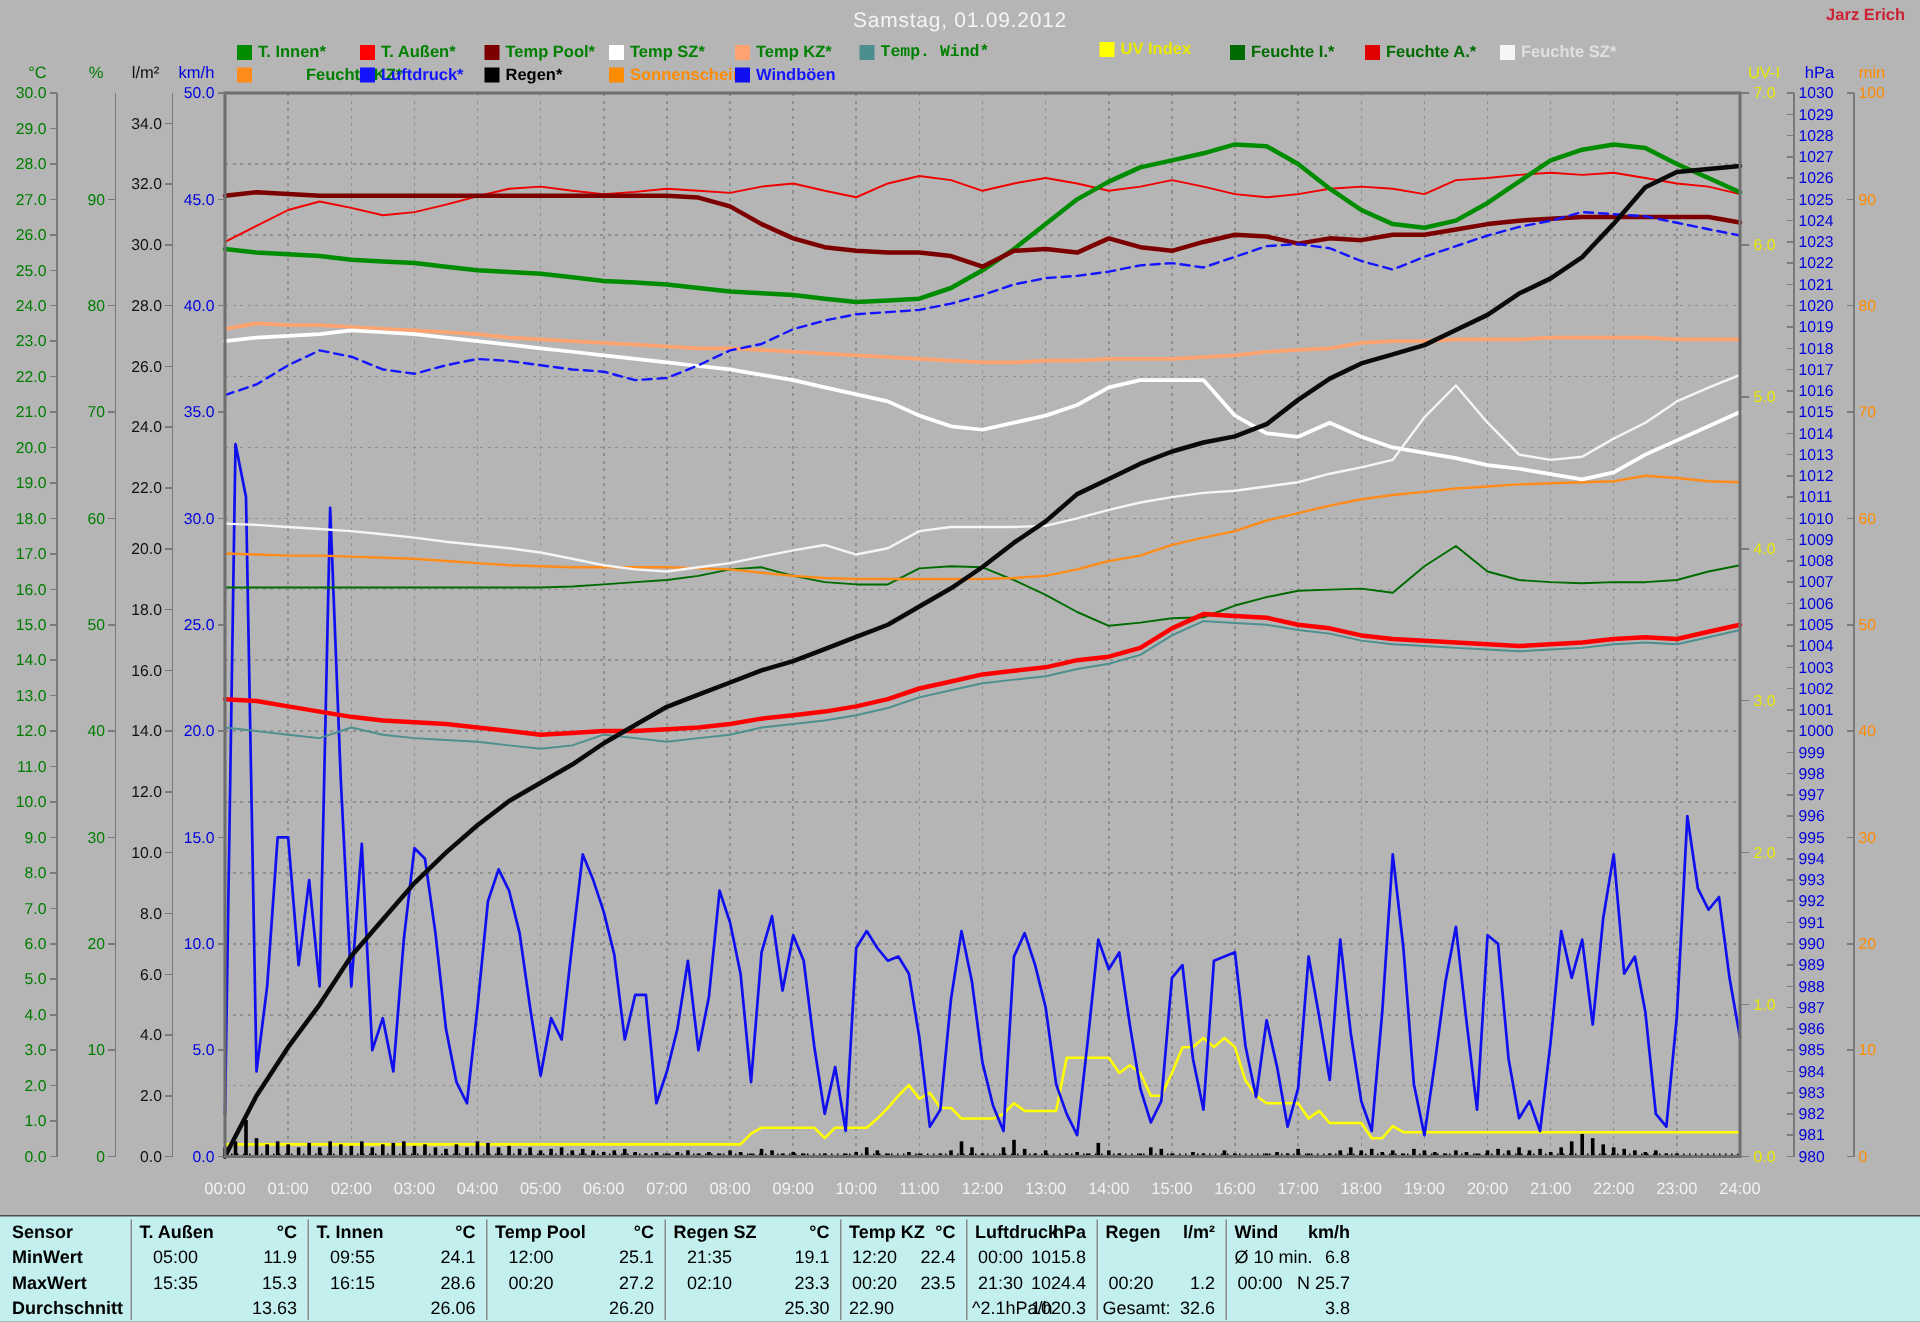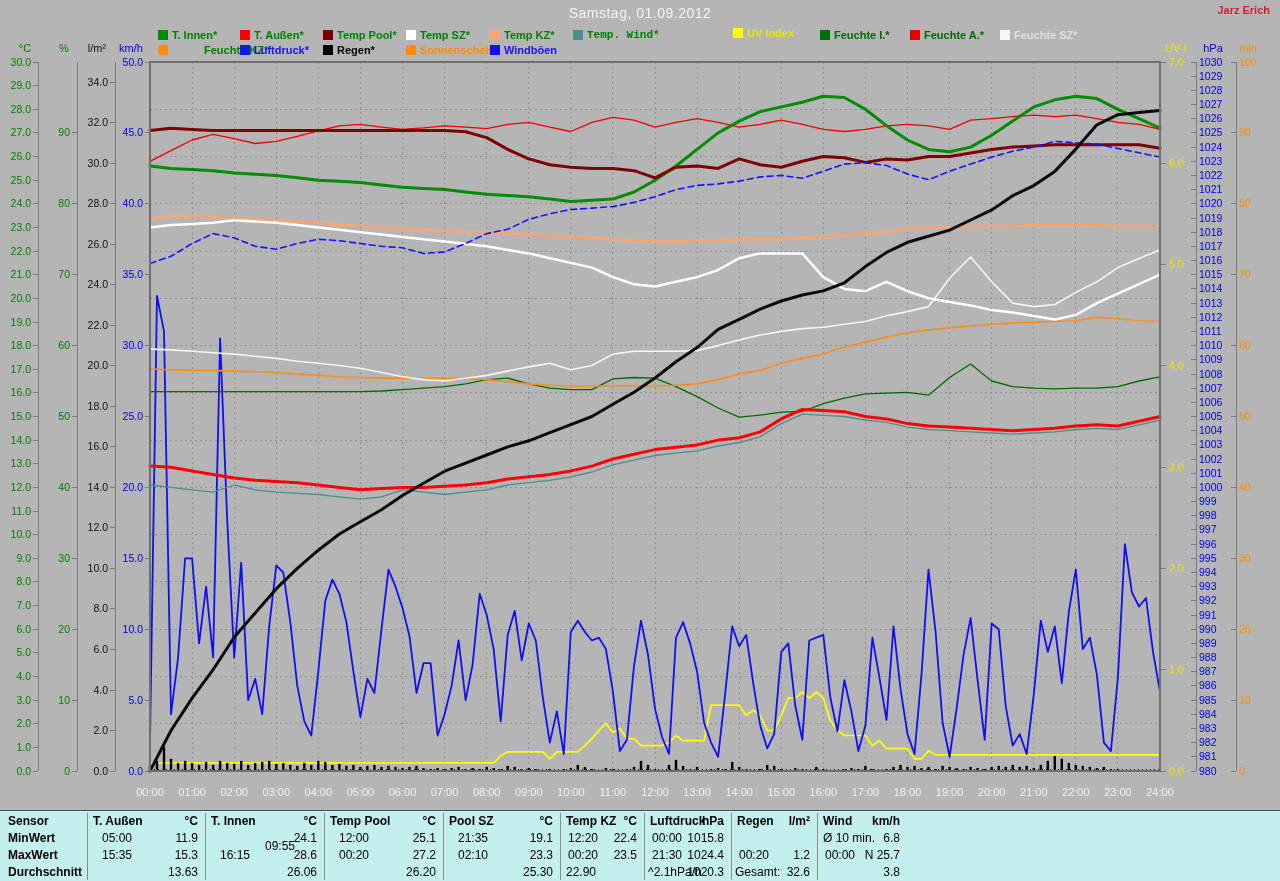--- a/index.html
+++ b/index.html
@@ -618,33 +618,33 @@
       <div class="cell bold" style="left: 8px; top: 53px;">Durchschnitt</div>
       <div class="cell bold" style="left: 93px; top: 2px;">T. Außen</div>
       <div class="cell bold" style="left: 93px; top: 2px; width: 105px; text-align: right;">°C</div>
       <div class="cell" style="left: 102px; top: 19px;">05:00</div>
       <div class="cell" style="left: 93px; top: 19px; width: 105px; text-align: right;">11.9</div>
       <div class="cell" style="left: 102px; top: 36px;">15:35</div>
       <div class="cell" style="left: 93px; top: 36px; width: 105px; text-align: right;">15.3</div>
       <div class="cell" style="left: 93px; top: 53px; width: 105px; text-align: right;">13.63</div>
       <div class="cell bold" style="left: 211px; top: 2px;">T. Innen</div>
       <div class="cell bold" style="left: 211px; top: 2px; width: 106px; text-align: right;">°C</div>
-      <div class="cell" style="left: 220px; top: 27px; margin-left: 45px;">09:55</div>
+      <div class="cell" style="left: 220px; top: 19px;">09:55</div>
       <div class="cell" style="left: 211px; top: 19px; width: 106px; text-align: right;">24.1</div>
       <div class="cell" style="left: 220px; top: 36px;">16:15</div>
       <div class="cell" style="left: 211px; top: 36px; width: 106px; text-align: right;">28.6</div>
       <div class="cell" style="left: 211px; top: 53px; width: 106px; text-align: right;">26.06</div>
       <div class="cell bold" style="left: 330px; top: 2px;">Temp Pool</div>
       <div class="cell bold" style="left: 330px; top: 2px; width: 106px; text-align: right;">°C</div>
       <div class="cell" style="left: 339px; top: 19px;">12:00</div>
       <div class="cell" style="left: 330px; top: 19px; width: 106px; text-align: right;">25.1</div>
       <div class="cell" style="left: 339px; top: 36px;">00:20</div>
       <div class="cell" style="left: 330px; top: 36px; width: 106px; text-align: right;">27.2</div>
       <div class="cell" style="left: 330px; top: 53px; width: 106px; text-align: right;">26.20</div>
-      <div class="cell bold" style="left: 449px; top: 2px;">Pool SZ</div>
+      <div class="cell bold" style="left: 449px; top: 2px;">Regen SZ</div>
       <div class="cell bold" style="left: 449px; top: 2px; width: 104px; text-align: right;">°C</div>
       <div class="cell" style="left: 458px; top: 19px;">21:35</div>
       <div class="cell" style="left: 449px; top: 19px; width: 104px; text-align: right;">19.1</div>
       <div class="cell" style="left: 458px; top: 36px;">02:10</div>
       <div class="cell" style="left: 449px; top: 36px; width: 104px; text-align: right;">23.3</div>
       <div class="cell" style="left: 449px; top: 53px; width: 104px; text-align: right;">25.30</div>
       <div class="cell bold" style="left: 566px; top: 2px;">Temp KZ</div>
       <div class="cell bold" style="left: 566px; top: 2px; width: 71px; text-align: right;">°C</div>
       <div class="cell" style="left: 568px; top: 19px;">12:20</div>
       <div class="cell" style="left: 566px; top: 19px; width: 71px; text-align: right;">22.4</div>

